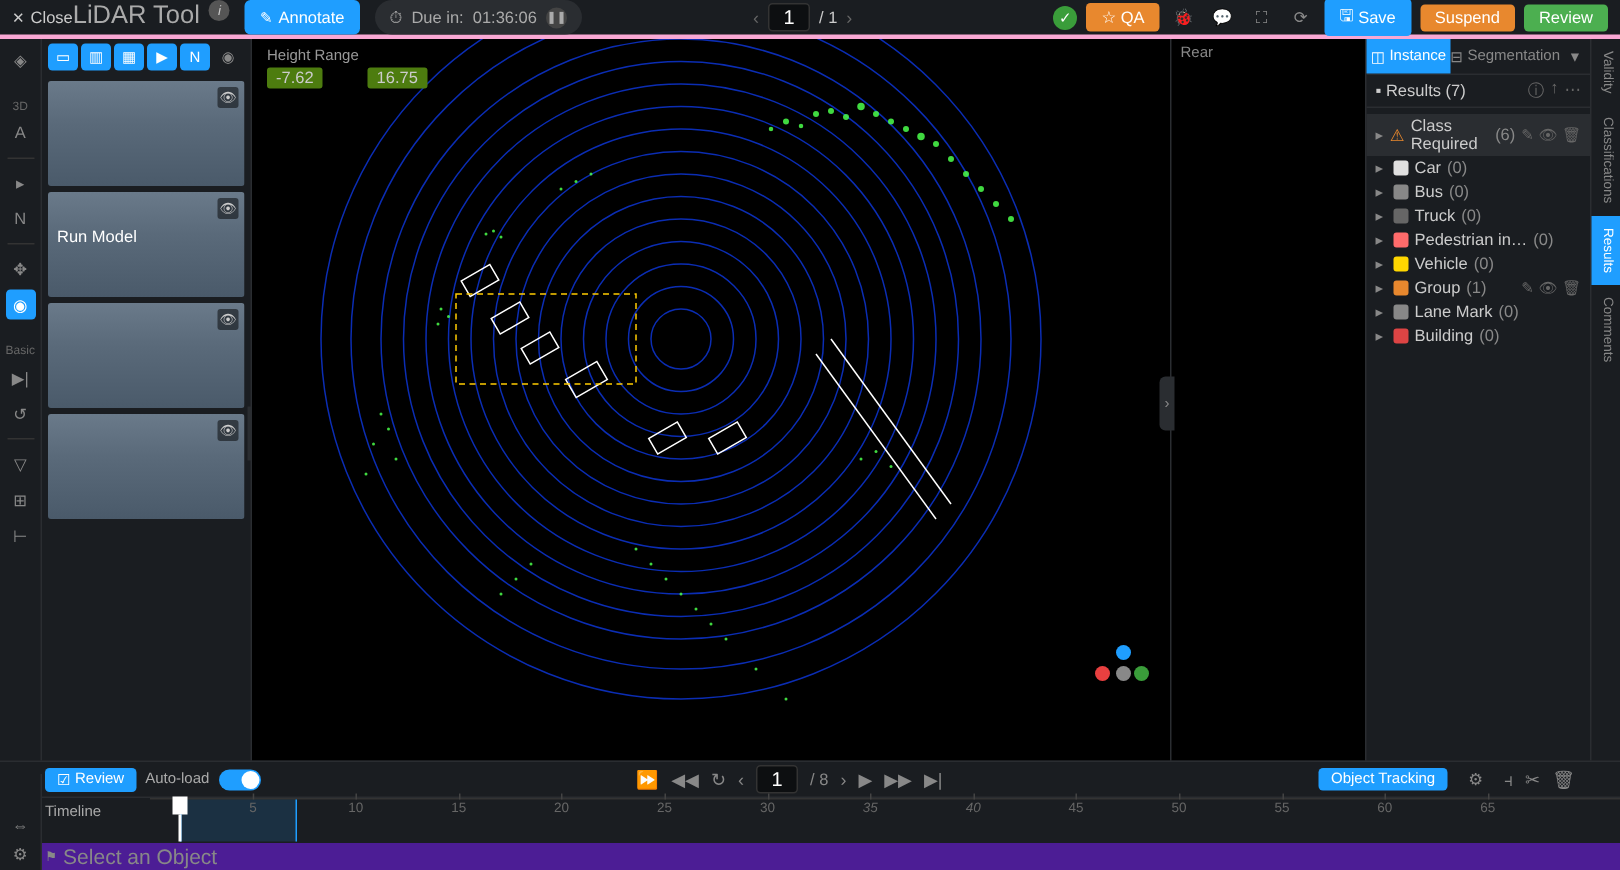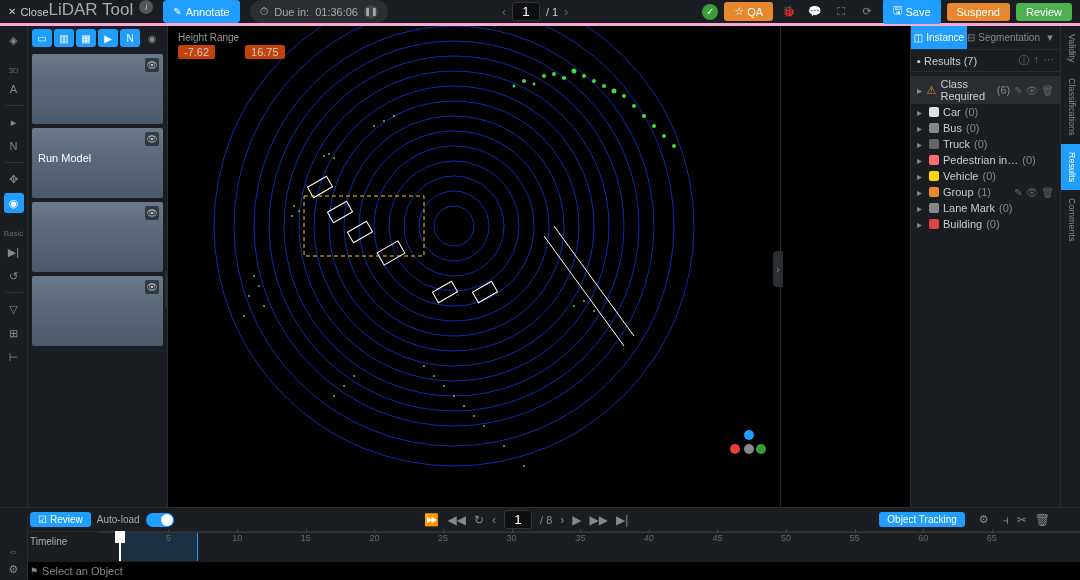--- a/index.html
+++ b/index.html
@@ -38,21 +38,21 @@
 .cam-tool.rec{background:transparent;color:#888}
 .cam-item{margin:4px;position:relative;height:70px;background:#333;border-radius:2px;overflow:hidden}
 .cam-item .eye{position:absolute;top:4px;right:4px;width:14px;height:14px;background:rgba(0,0,0,0.5);border-radius:2px;color:#ccc;font-size:9px;display:flex;align-items:center;justify-content:center}
 .cam-fake{width:100%;height:100%;background:linear-gradient(180deg,#6a7a8a 0%,#5a6a7a 40%,#4a5a6a 100%)}
 .cam-item.labeled::after{content:"Run Model";position:absolute;top:24px;left:6px;color:#fff;font-size:11px}
 .collapse-handle{position:absolute;right:-8px;top:50%;width:10px;height:36px;background:#2a2d31;border-radius:0 4px 4px 0;color:#888;display:flex;align-items:center;justify-content:center;font-size:10px;cursor:pointer}
 
 .viewport{flex:1;background:#000;position:relative}
 .height-range{position:absolute;top:6px;left:10px;color:#999;font-size:10px;z-index:2}
 .range-values{display:flex;gap:30px;margin-top:2px;color:#ccc;font-size:11px}
-.range-values span{background:#c2410c;padding:1px 6px;border-radius:2px}
+.range-values span{background:#4d7c0f;padding:1px 6px;border-radius:2px}
 .lidar-canvas{width:100%;height:100%;background:#000}
 .axis-widget{position:absolute;bottom:50px;right:14px;width:36px;height:36px}
 .axis-widget .ball{position:absolute;width:10px;height:10px;border-radius:50%}
 .axis-widget .x{background:#e84040;left:0;top:14px}
 .axis-widget .y{background:#3a9d3a;right:0;top:14px}
 .axis-widget .z{background:#1f9eff;left:14px;top:0}
 .axis-widget .c{background:#888;left:14px;top:14px}
 
 .miniview-col{width:130px;background:#000;border-left:1px solid #2a2d31;display:flex;flex-direction:column}
 .miniview{flex:1;border-bottom:1px solid #2a2d31;padding:4px 6px;color:#888;font-size:10px;position:relative}
@@ -94,21 +94,21 @@
 
 .timeline-row{height:30px;display:flex;padding:0 0 0 30px}
 .timeline-label{width:70px;font-size:10px;color:#aaa;padding-top:4px}
 .timeline{flex:1;position:relative;border-top:1px solid #333}
 .tick{position:absolute;top:0;font-size:9px;color:#666;transform:translateX(-50%)}
 .tick::before{content:"";position:absolute;top:-4px;left:50%;width:1px;height:4px;background:#444}
 .playhead{position:absolute;top:-2px;width:10px;height:12px;background:#fff;transform:translateX(-50%);cursor:pointer}
 .playhead::after{content:"";position:absolute;top:12px;left:4px;width:2px;height:18px;background:#fff}
 .sel-range{position:absolute;top:0;height:28px;background:rgba(31,158,255,0.15);border-left:1px solid #1f9eff;border-right:1px solid #1f9eff}
 
-.status-row{height:18px;display:flex;align-items:center;padding:0 30px;font-size:11px;color:#888;background:#000000}
+.status-row{height:18px;display:flex;align-items:center;padding:0 30px;font-size:14px;color:#888;background:#4c1d95}
 .status-row::before{content:"⚑";margin-right:4px;font-size:9px}
 
 .left-gutter{position:absolute;left:0;bottom:0;width:28px;background:#1a1d21;display:flex;flex-direction:column;align-items:center;justify-content:flex-end;padding-bottom:4px;gap:6px;height:64px;border-right:1px solid #2a2d31}
 .left-gutter span{color:#888;font-size:11px;cursor:pointer}
 </style>
 </head>
 <body>
 
 <div class="topbar">
   <div class="close-btn">
@@ -283,20 +283,23 @@
     <div class="axis-widget">
       <div class="ball z"></div>
       <div class="ball x"></div>
       <div class="ball y"></div>
       <div class="ball c"></div>
     </div>
   </div>
 
   <div class="miniview-col" style="position:relative">
     <div class="collapse-handle-r">›</div>
+    <div class="miniview">
+      <span>Rear</span>
+    </div>
   </div>
 
   <div class="rightbar">
     <div class="results-panel">
       <div class="tabs">
         <div class="tab active">◫ <span>Instance</span></div>
         <div class="tab">⊟ <span>Segmentation</span></div>
         <div class="filter-icon">▾</div>
       </div>
       <div class="results-header">

